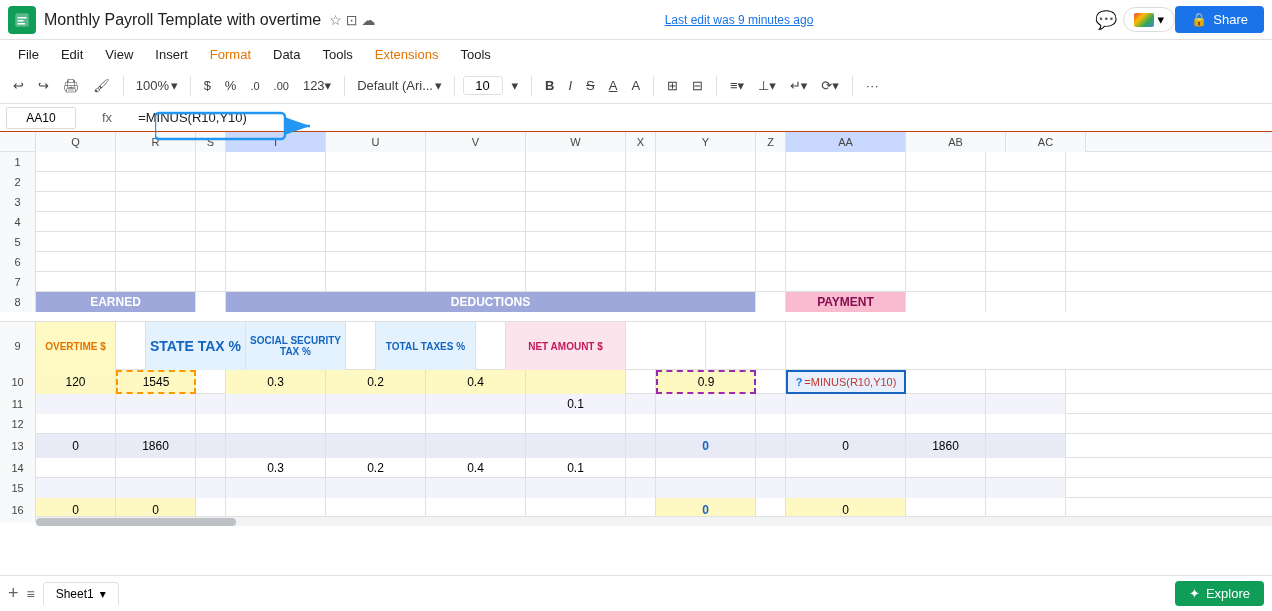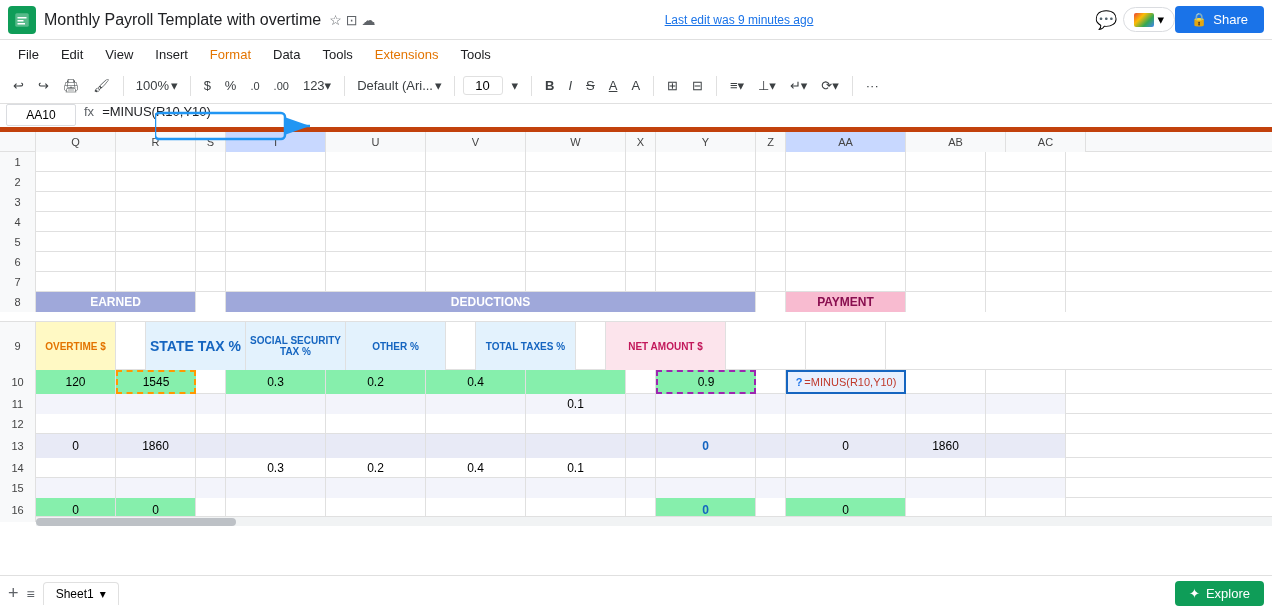--- a/index.html
+++ b/index.html
@@ -26,21 +26,21 @@
     #toolbar { display: flex; align-items: center; height: 36px; padding: 0 8px; border-bottom: 1px solid #e0e0e0; gap: 4px; }
     .tb-btn { border: none; background: none; cursor: pointer; padding: 3px 5px; border-radius: 3px; font-size: 13px; color: #3c4043; display: flex; align-items: center; }
     .tb-separator { width: 1px; height: 20px; background: #e0e0e0; margin: 0 4px; }
     .tb-dropdown { border: none; background: none; font-size: 13px; color: #3c4043; cursor: pointer; padding: 2px 4px; border-radius: 3px; display: flex; align-items: center; gap: 2px; }
     #font-size-box { width: 40px; border: 1px solid #e0e0e0; border-radius: 3px; text-align: center; font-size: 13px; padding: 1px 3px; }
     .bold-btn { font-weight: bold; }
     .italic-btn { font-style: italic; }
     .strike-btn { text-decoration: line-through; }
 
     
-    #formula-bar { display: flex; align-items: flex-start; height: 28px; border-bottom: 5px solid #c2410c; padding: 0 6px; gap: 2px; }
+    #formula-bar { display: flex; align-items: center; height: 28px; border-bottom: 1px solid #c2410c; padding: 0 6px; gap: 20px; }
     #cell-ref { width: 70px; border: 1px solid #dadce0; border-radius: 2px; text-align: center; font-size: 12px; padding: 1px 4px; height: 22px; }
     #fx-label { font-size: 13px; color: #5f6368; margin: 0 6px; }
     #formula-input { flex: 1; border: none; font-size: 13px; color: #202124; outline: none; }
     
     #arrow-annotation { position: absolute; top: 105px; left: 200px; z-index: 100; }
 
     
     #sheet-container { display: flex; flex-direction: column; overflow: hidden; position: relative; }
     #col-headers { display: flex; border-bottom: 1px solid #e0e0e0; background: #f8f9fa; }
     .row-num-header { width: 36px; min-width: 36px; border-right: 1px solid #e0e0e0; height: 20px; }
@@ -54,21 +54,21 @@
 
     
     .earned-header { background: #e8eaf6; font-weight: bold; font-size: 11px; text-align: center; }
     .deductions-header { background: #e8eaf6; font-weight: bold; font-size: 11px; text-align: center; }
     .payment-header { background: #e8eaf6; font-weight: bold; font-size: 11px; text-align: center; }
 
     .col-header-yellow { background: #fff9c4 !important; font-weight: bold; font-size: 10px; text-align: center; color: #e37400; }
     .col-header-pink { background: #fce4ec !important; font-weight: bold; font-size: 10px; text-align: center; color: #e91e63; }
     .col-header-blue { background: #e3f2fd !important; font-weight: bold; font-size: 10px; text-align: center; color: #1565c0; }
 
-    .data-cell { background: #86efac; text-align: center; }
+    .data-cell { background: #fef9c3; text-align: center; }
     .alt-row { background: #e8eaf6; }
     .alt-row-light { background: #f3f4fb; }
 
     .dashed-orange { border: 2px dashed #ff9800 !important; }
     .dashed-purple { border: 2px dashed #9c27b0 !important; }
     .formula-cell { background: #e3f2fd; border: 2px solid #1565c0 !important; }
 
     
     #bottom-bar { position: absolute; bottom: 0; left: 0; right: 0; height: 36px; border-top: 1px solid #e0e0e0; display: flex; align-items: center; background: #fff; padding: 0 8px; gap: 8px; }
     #sheet-tab { background: #fff; border: 1px solid #e0e0e0; border-bottom: none; border-radius: 4px 4px 0 0; padding: 4px 12px; font-size: 12px; display: flex; align-items: center; gap: 6px; cursor: pointer; }
@@ -344,23 +344,20 @@
       <div class="cell col-header-yellow" style="width:80px; height:48px; text-align:center; padding:2px;">
         <span style="font-size:10px; font-weight:bold; color:#e37400; white-space:pre-line; text-align:center; display:flex; align-items:center; justify-content:center; height:100%;">OVERTIME $</span>
       </div>
       <div class="cell" style="width:30px; height:48px;"></div>
       <div class="cell col-header-blue" style="width:100px; height:48px; padding:2px;">
         <span style="font-size:14px; font-weight:bold; color:#1565c0; white-space:normal; display:flex; align-items:center; justify-content:center; height:100%;">STATE TAX %</span>
       </div>
       <div class="cell col-header-blue" style="width:100px; height:48px; padding:2px;">
         <span style="font-size:10px; font-weight:bold; color:#1565c0; white-space:normal; text-align:center; display:flex; align-items:center; justify-content:center; height:100%;">SOCIAL SECURITY TAX %</span>
       </div>
-      <div class="cell col-header-blue" style="width:100px; height:48px; padding:2px;">
-        <span style="font-size:10px; font-weight:bold; color:#1565c0; white-space:normal; text-align:center; display:flex; align-items:center; justify-content:center; height:100%;">OTHER %</span>
-      </div>
       <div class="cell" style="width:30px; height:48px;"></div>
       <div class="cell col-header-blue" style="width:100px; height:48px; padding:2px;">
         <span style="font-size:10px; font-weight:bold; color:#1565c0; white-space:normal; text-align:center; display:flex; align-items:center; justify-content:center; height:100%;">TOTAL TAXES %</span>
       </div>
       <div class="cell" style="width:30px; height:48px;"></div>
       <div class="cell col-header-pink" style="width:120px; height:48px; padding:2px;">
         <span style="font-size:10px; font-weight:bold; color:#c2185b; white-space:normal; text-align:center; display:flex; align-items:center; justify-content:center; height:100%;">NET AMOUNT $</span>
       </div>
       <div class="cell" style="width:80px; height:48px;"></div>
       <div class="cell" style="width:80px; height:48px;"></div>

